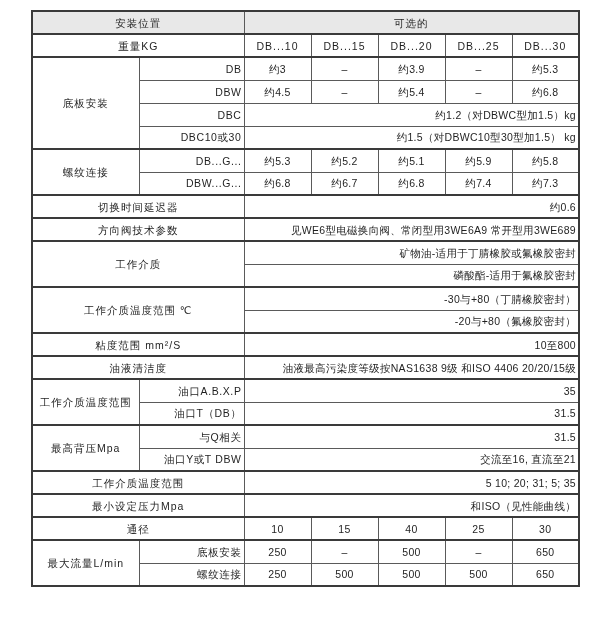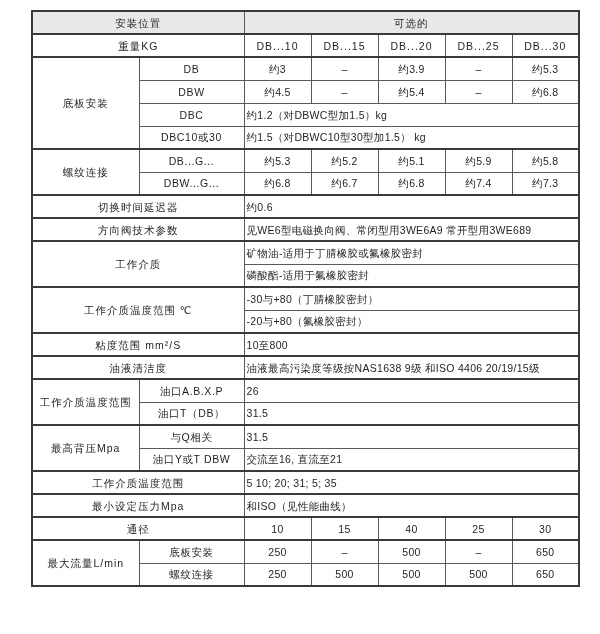--- a/index.html
+++ b/index.html
@@ -38,22 +38,22 @@
     overflow:hidden;
     white-space:nowrap;
   }
   tr.major > td{
     border-top:2px solid var(--border-dark);
   }
   td.hd{
     background:var(--header-bg);
   }
   td.al-c{ text-align:center; letter-spacing:1px; }
-  td.al-sub{ text-align:center; padding-left:26px; letter-spacing:0.6px; }
-  td.al-val{ text-align:left; padding-left:11px; letter-spacing:0.3px; }
+  td.al-sub{ text-align:right; padding-left:26px; letter-spacing:0.6px; }
+  td.al-val{ text-align:right; padding-left:11px; letter-spacing:0.3px; }
   td.al-num{ text-align:center; padding-left:18px; letter-spacing:0.3px; }
 </style>
 </head>
 <body>
 
 <div class="table-wrap">
   <table class="spec">
     <colgroup>
       <col style="width:107px">
       <col style="width:105px">
@@ -139,26 +139,26 @@
         </tr>
         <tr>
           <td colspan="5" class="al-val">-20与+80（氟橡胶密封）</td>
         </tr>
         <tr class="major">
           <td colspan="2" class="al-c">粘度范围 mm²/S</td>
           <td colspan="5" class="al-val">10至800</td>
         </tr>
         <tr class="major">
           <td colspan="2" class="al-c">油液清洁度</td>
-          <td colspan="5" class="al-val">油液最高污染度等级按NAS1638 9级 和ISO 4406 20/19/15级</td>
+          <td colspan="5" class="al-val">油液最高污染度等级按NAS1638 9级 和ISO 4406 20/20/15级</td>
         </tr>
         <tr class="major">
           <td rowspan="2" class="al-c">工作介质温度范围</td>
           <td class="al-sub">油口A.B.X.P</td>
-          <td colspan="5" class="al-val">26</td>
+          <td colspan="5" class="al-val">35</td>
         </tr>
         <tr>
           <td class="al-sub">油口T（DB）</td>
           <td colspan="5" class="al-val">31.5</td>
         </tr>
         <tr class="major">
           <td rowspan="2" class="al-c">最高背压Mpa</td>
           <td class="al-sub">与Q相关</td>
           <td colspan="5" class="al-val">31.5</td>
         </tr>

